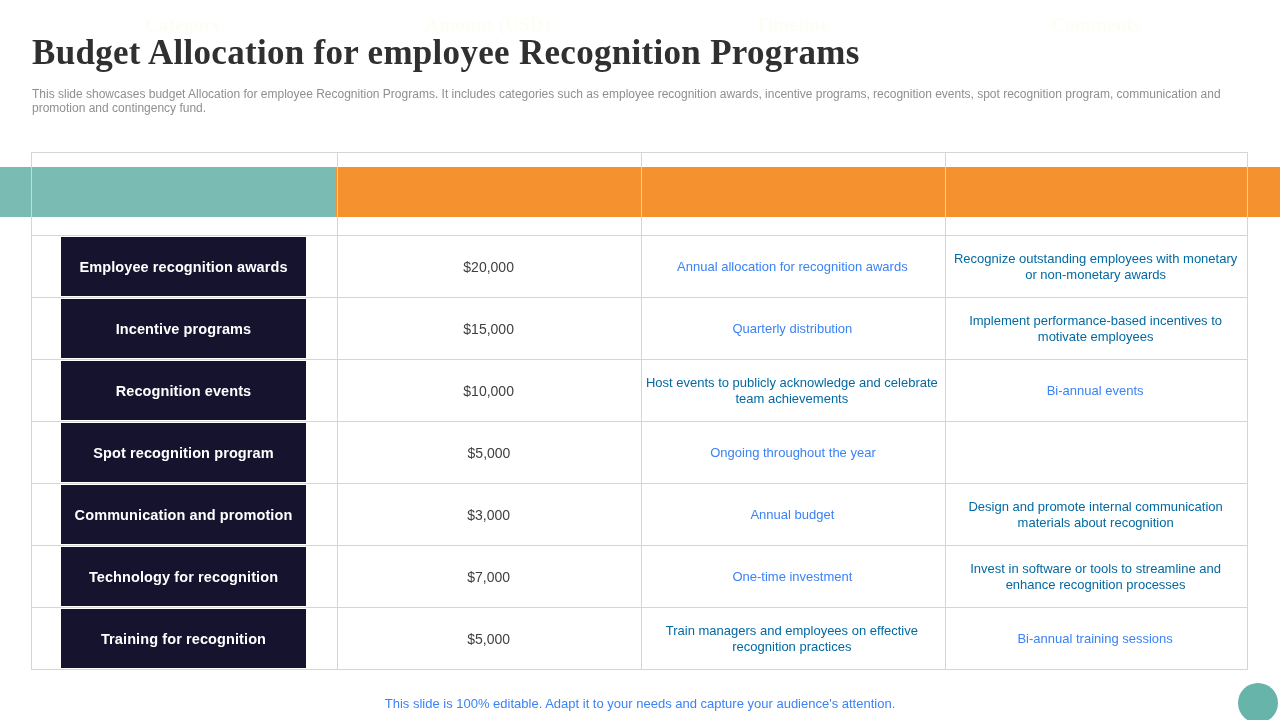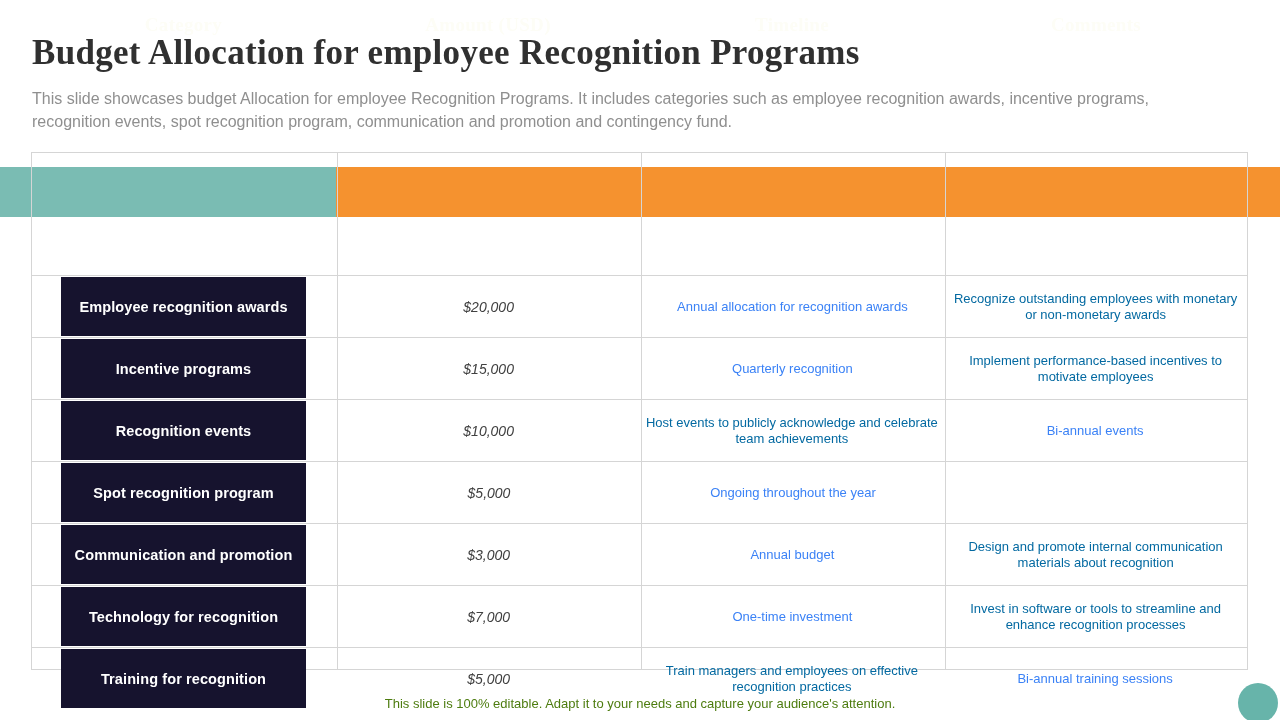--- a/index.html
+++ b/index.html
@@ -4,21 +4,21 @@
 <style>
   html,body{margin:0;padding:0;}
   body{width:1280px;height:720px;overflow:hidden;background:#fff;
        font-family:"Liberation Sans",sans-serif;}
   .slide{position:relative;width:1280px;height:720px;background:#ffffff;}
 
   .title{position:absolute;left:32px;top:33px;width:1000px;
          font-family:"Liberation Serif",serif;font-weight:700;font-size:35px;
          color:#303030;letter-spacing:.3px;}
   .subtitle{position:absolute;left:32px;top:87px;width:1192px;
-            font-size:16px;line-height:23px;color:#8f8f8f;}
+            font-size:12px;line-height:14px;color:#8f8f8f;}
 
   
   .band{position:absolute;left:0;top:167px;width:1280px;height:50px;z-index:1;}
   .band-teal{position:absolute;left:0;top:0;width:336px;height:50px;}
   .band-orange{position:absolute;left:336px;top:0;width:944px;height:50px;}
   .hdr{position:absolute;top:0;height:50px;display:flex;align-items:center;
        justify-content:center;z-index:3;
        font-family:"Liberation Serif",serif;font-weight:700;font-size:19px;
        color:#fdfdf6;letter-spacing:.3px;}
   .hdr1{left:31px;width:305px;}
@@ -26,36 +26,36 @@
   .hdr3{left:640px;width:304px;}
   .hdr4{left:944px;width:304px;}
 
   
   .frame{position:absolute;left:31px;top:152px;width:1217px;height:518px;
          border:1px solid #d5d5d5;box-sizing:border-box;z-index:2;}
   .vline{position:absolute;top:0;bottom:0;width:1px;background:#d5d5d5;}
   .v1{left:305px;} .v2{left:609px;} .v3{left:913px;}
 
   .rows{position:absolute;left:0;top:82px;width:1215px;height:434px;
-        display:flex;flex-direction:column;z-index:3;margin-top:40px;}
+        display:flex;flex-direction:column;z-index:3;}
   .row{flex:1;display:flex;border-top:1px solid #d5d5d5;box-sizing:border-box;}
   .cell{display:flex;align-items:center;justify-content:center;
         box-sizing:border-box;text-align:center;}
   .c-cat{width:305px;position:relative;}
-  .c-amt{width:304px;color:#404040;font-size:14px;font-style:italic;}
+  .c-amt{width:304px;color:#404040;font-size:14px;}
   .c-tim{width:304px;color:#3b82f6;font-size:13px;}
   .c-com{width:303px;color:#0369a1;font-size:13px;line-height:16px;}
   .c-com span{display:block;width:292px;}
   .cat-chip{position:absolute;left:29px;top:1px;bottom:1px;width:245px;
             background:#16132e;display:flex;align-items:center;justify-content:center;}
   .cat-chip span{color:#ffffff;font-weight:700;font-size:14.5px;
                  letter-spacing:.1px;text-align:center;}
 
   .footer{position:absolute;left:0;top:696px;width:1280px;text-align:center;
-          font-size:13px;color:#4d7c0f;}
+          font-size:13px;color:#3b82f6;}
   .corner-circle{position:absolute;left:1238px;top:683px;width:40px;height:40px;
                  border-radius:50%;background:#67b4aa;}
 </style>
 </head>
 <body>
 
 <div class="slide">
 
   <div class="title">Budget Allocation for employee Recognition Programs</div>
   <div class="subtitle">This slide showcases budget Allocation for employee Recognition Programs. It includes categories such as employee recognition awards, incentive programs, recognition events, spot recognition program, communication and promotion and contingency fund.</div>
@@ -95,21 +95,21 @@
   <div class="row">
     <div class="cell c-cat">
       <div class="cat-chip">
         <span>Incentive programs</span>
       </div>
     </div>
     <div class="cell c-amt">
       <span>$15,000</span>
     </div>
     <div class="cell c-tim">
-      <span>Quarterly recognition</span>
+      <span>Quarterly distribution</span>
     </div>
     <div class="cell c-com">
       <span>Implement performance-based incentives to motivate employees</span>
     </div>
   </div>
 
   <div class="row">
     <div class="cell c-cat">
       <div class="cat-chip">
         <span>Recognition events</span>

